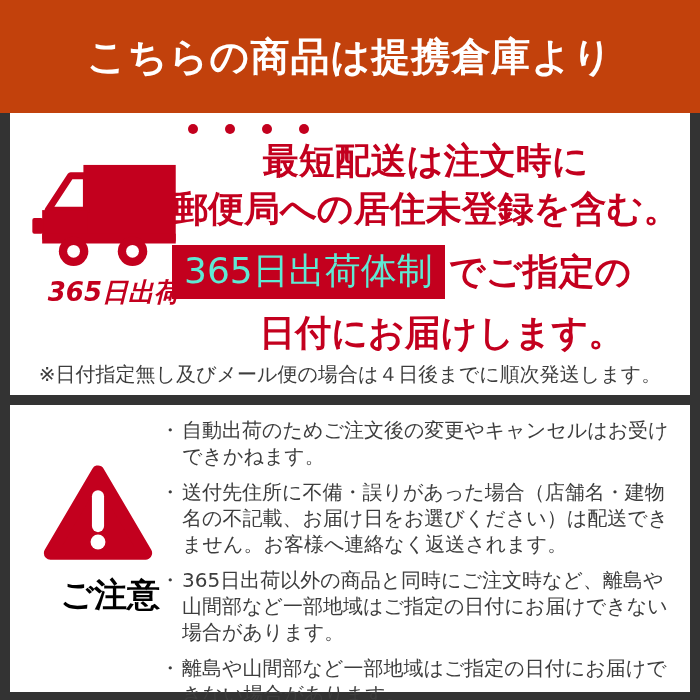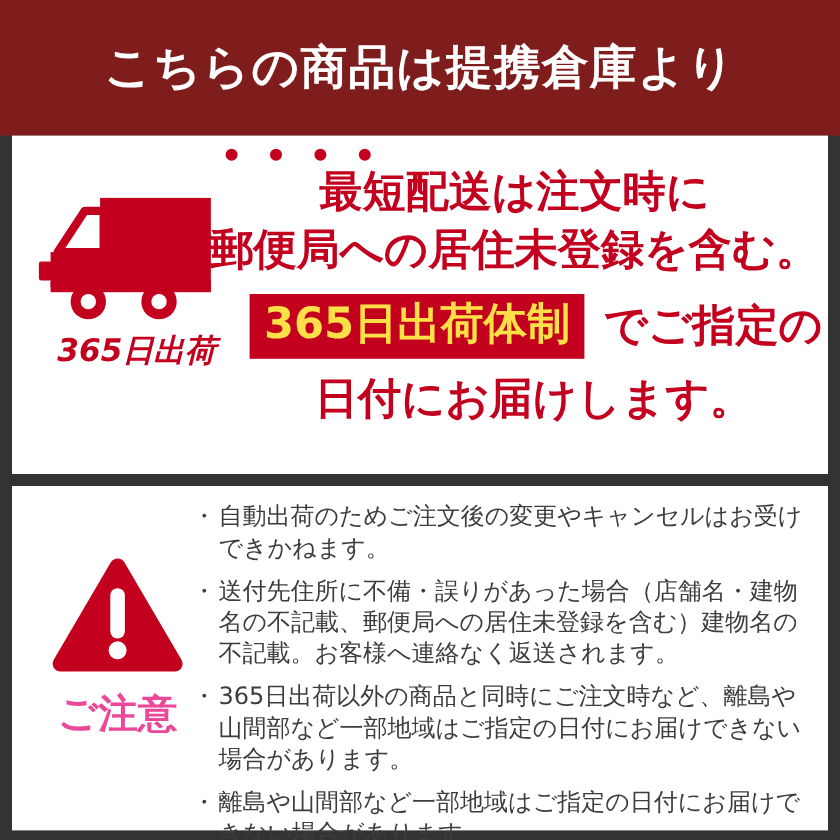--- a/index.html
+++ b/index.html
@@ -7,21 +7,21 @@
     width:700px;height:700px;
     background:#333333;
     font-family:"DejaVu Sans","Liberation Sans",sans-serif;
     position:relative;overflow:hidden;
   }
   .stage{position:absolute;inset:0;}
 
   
   .top-banner{
     position:absolute;left:0;top:0;width:700px;height:113px;
-    background:#7f1d1d;color:#ffffff;
+    background:#c2410c;color:#ffffff;
     display:flex;flex-direction:column;align-items:center;justify-content:center;
     font-weight:bold;font-size:39px;line-height:51px;letter-spacing:1px;
     text-align:center;
   }
 
   
   .panel{
     position:absolute;left:10px;width:680px;background:#ffffff;
   }
   .panel.mid{top:113px;height:282px;}
@@ -40,36 +40,36 @@
     width:37px;display:flex;justify-content:center;align-items:center;
   }
   .dots i::after{
     content:"";width:10px;height:10px;border-radius:50%;background:#c3001e;display:block;
   }
   .headline{
     color:#c3001e;font-weight:bold;font-size:36px;line-height:48px;white-space:nowrap;
   }
   .line3{display:flex;align-items:center;margin-top:12px;}
   .hl-badge{
-    background:#c3001e;color:#fde047;font-weight:bold;font-size:36px;
-    line-height:48px;padding:2px 12px 4px 12px;white-space:nowrap;margin-left:36px;
+    background:#c3001e;color:#5eead4;font-weight:normal;font-size:36px;
+    line-height:48px;padding:2px 12px 4px 12px;white-space:nowrap;
   }
-  .hl-suffix{margin-left:16px;}
+  .hl-suffix{margin-left:4px;}
   .line4{margin-top:10px;margin-left:32px;}
   .note{
     position:absolute;left:0;right:0;bottom:7px;text-align:center;
     color:#3d3d3d;font-size:20px;white-space:nowrap;
   }
 
   
   .warn-left{
     position:absolute;left:26px;top:58px;width:124px;text-align:center;
   }
   .warn-label{
-    color:#ec4899;font-weight:bold;font-size:33px;margin-top:6px;white-space:nowrap;
+    color:#000000;font-weight:bold;font-size:33px;margin-top:6px;white-space:nowrap;text-align:right;
   }
   .bullets{
     position:absolute;left:150px;top:12px;right:14px;
     margin:0;padding:0;list-style:none;
     color:#3d3d3d;font-size:20px;line-height:26px;
   }
   .bullets li{display:flex;margin-bottom:10px;}
   .bullets .b{flex:0 0 22px;}
   .bullets .t{flex:1;}
 </style>
@@ -107,40 +107,41 @@
       </div>
       <div class="headline">最短配送は注文時に</div>
       <div class="headline">郵便局への居住未登録を含む。</div>
       <div class="line3">
         <span class="hl-badge">365日出荷体制</span>
         <span class="headline hl-suffix">でご指定の</span>
       </div>
       <div class="headline line4">日付にお届けします。</div>
     </div>
 
+    <div class="note">※日付指定無し及びメール便の場合は４日後までに順次発送します。</div>
   </section>
 
   <section class="panel bottom">
     <div class="warn-left">
       <svg width="112" height="100" viewBox="0 0 120 106">
         <polygon points="60,9 111,96 9,96" fill="#c3001e" stroke="#c3001e" stroke-width="14" stroke-linejoin="round"></polygon>
         <line x1="60" y1="35" x2="60" y2="67" stroke="#ffffff" stroke-width="13" stroke-linecap="round"></line>
         <circle cx="60" cy="84" r="8" fill="#ffffff"></circle>
       </svg>
       <div class="warn-label">ご注意</div>
     </div>
 
     <ul class="bullets">
       <li>
         <span class="b">・</span>
         <span class="t">自動出荷のためご注文後の変更やキャンセルはお受けできかねます。</span>
       </li>
       <li>
         <span class="b">・</span>
-        <span class="t">送付先住所に不備・誤りがあった場合（店舗名・建物名の不記載、郵便局への居住未登録を含む）建物名の不記載。お客様へ連絡なく返送されます。</span>
+        <span class="t">送付先住所に不備・誤りがあった場合（店舗名・建物名の不記載、お届け日をお選びください）は配送できません。お客様へ連絡なく返送されます。</span>
       </li>
       <li>
         <span class="b">・</span>
         <span class="t">365日出荷以外の商品と同時にご注文時など、離島や山間部など一部地域はご指定の日付にお届けできない場合があります。</span>
       </li>
       <li>
         <span class="b">・</span>
         <span class="t">離島や山間部など一部地域はご指定の日付にお届けできない場合があります。</span>
       </li>
     </ul>

